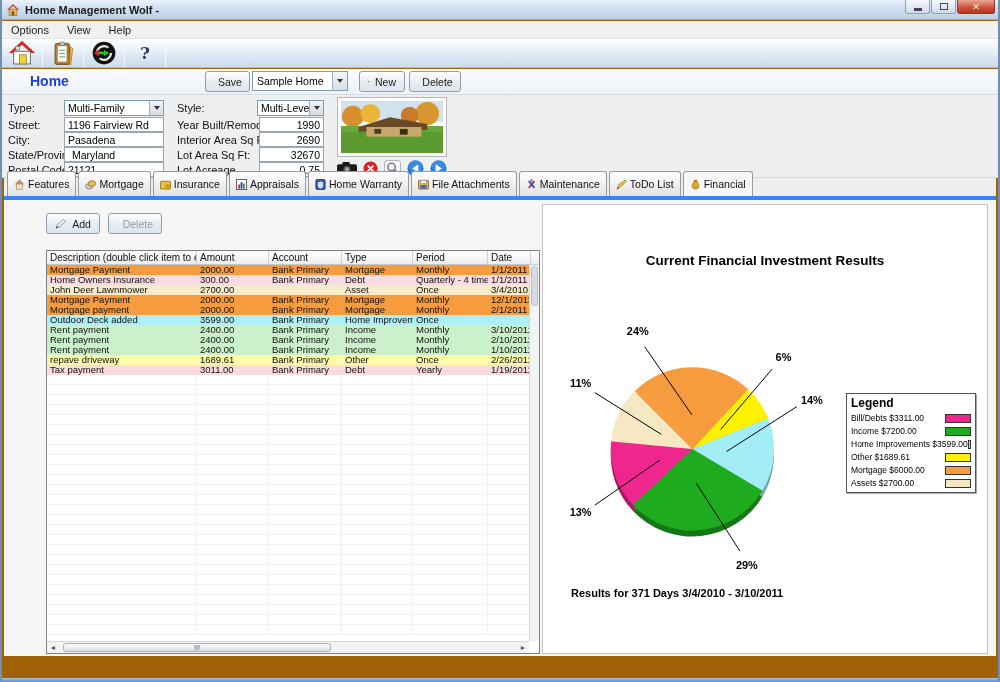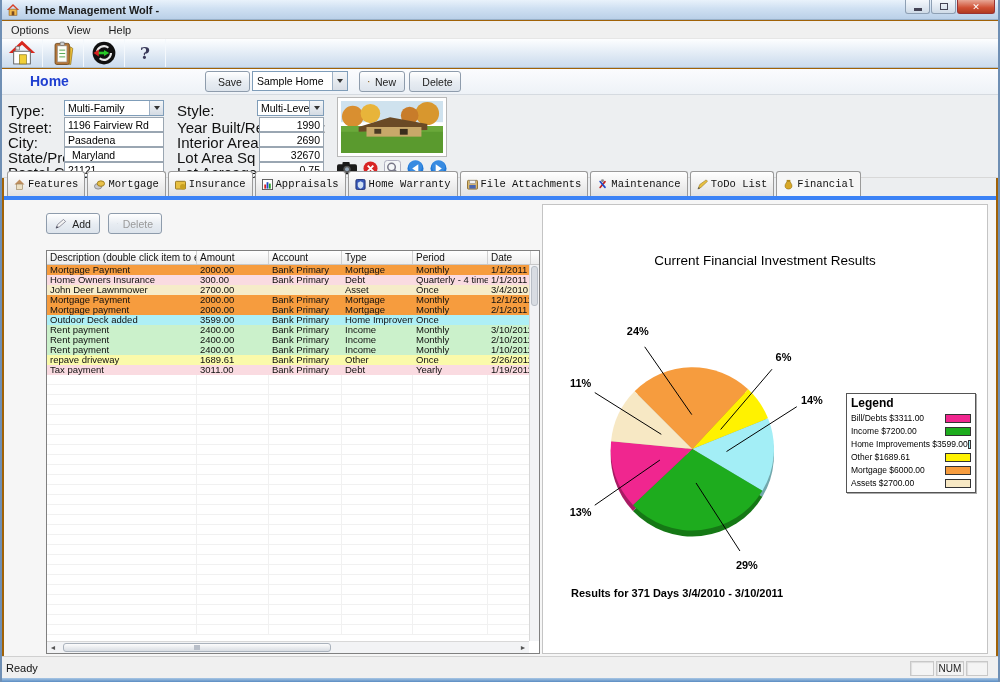--- a/index.html
+++ b/index.html
@@ -41,40 +41,40 @@
     display:flex; align-items:center; justify-content:center; gap:5px; padding:0 8px; }
   .combo { position:absolute; left:250px; top:2px; width:96px; height:20px; background:#fff;
     border:1px solid #7f9db9; font-size:10.5px; display:flex; align-items:center; }
   .combo .val { flex:1; padding-left:4px; }
   .combo .arrowbox { width:15px; height:100%; background:linear-gradient(#f4f6f8,#d8dee6); border-left:1px solid #9eb0c4;
     display:flex; align-items:center; justify-content:center; }
   .arr-down { width:0; height:0; border-left:3px solid transparent; border-right:3px solid transparent; border-top:4px solid #333; }
 
   
   .formband { position:absolute; top:95px; left:0; right:0; height:83px; background:#edeff1; border-bottom:1px solid #d8d8d8; }
-  .flabel { position:absolute; font-size:15px; color:#111; }
+  .flabel { position:absolute; font-size:11px; color:#111; }
   .ffield { position:absolute; height:15px; border:1px solid #9aa6b2; background:#fff; font-size:10.5px; padding:0 3px;
     display:flex; align-items:center; white-space:nowrap; overflow:hidden; }
   .ffield.num { justify-content:flex-end; }
   .fselect { position:absolute; height:16px; border:1px solid #7f9db9; background:#fff; font-size:10.5px;
     display:flex; align-items:center; }
   .fselect .val { flex:1; padding-left:3px; white-space:nowrap; overflow:hidden; }
   .fselect .arrowbox { width:14px; height:100%; background:linear-gradient(#f4f6f8,#d4dbe4); border-left:1px solid #9eb0c4;
     display:flex; align-items:center; justify-content:center; }
 
   .photobox { position:absolute; left:335px; top:2px; width:110px; height:60px; background:#fff; border:1px solid #b8b8b8; padding:3px; }
   .photobox svg { width:100%; height:100%; display:block; }
   .photo-tools { position:absolute; left:335px; top:64px; width:110px; height:18px; display:flex; align-items:center; gap:6px; }
 
   
   .tabbar { position:absolute; top:178px; left:2px; right:2px; height:18px; background:#eceef0;
     display:flex; align-items:flex-end; padding-left:3px; }
   .tab { height:16px; display:flex; align-items:center; gap:3px; padding:12px 6px; margin-right:2px;
     border:1px solid #9a9a9a; border-bottom:none; border-radius:3px 3px 0 0;
-    background:linear-gradient(#ffffff,#e2e2e2); font-size:10.5px; color:#111; white-space:nowrap;font-family:Liberation Mono, monospace; }
+    background:linear-gradient(#ffffff,#e2e2e2); font-size:10.5px; color:#111; white-space:nowrap; }
   .tab.active { height:18px; background:#f6f6f6; box-shadow:0 1px 0 #f6f6f6; }
   .tab svg { width:11px; height:11px; }
 
   
   .mainpanel { position:absolute; top:196px; left:2px; right:2px; height:460px; background:#f6f6f6; border-top:4px solid #3b82f6; }
   .addbtn { left:42px; top:13px; width:54px; }
   .delbtn { left:104px; top:13px; width:54px; color:#9a9a9a; }
   .fin-title { position:absolute; left:42px; top:31px; width:494px; text-align:center;
     font-size:13px; font-weight:bold; color:#5a5a5a; letter-spacing:0.5px; }
 
@@ -92,21 +92,21 @@
   .vthumb { position:absolute; top:1px; left:1px; width:7px; height:40px; background:#d8dce2; border:1px solid #b8bec6; border-radius:3px; }
   .hscroll { position:absolute; left:0; right:10px; bottom:0; height:12px; background:#f2f3f5; border-top:1px solid #d8d8d8;
     display:flex; align-items:center; }
   .harrow { width:12px; height:11px; display:flex; align-items:center; justify-content:center; font-size:7px; color:#555; }
   .hthumb { margin-left:4px; width:268px; height:9px; background:linear-gradient(#fdfdfd,#d9dde3); border:1px solid #aab2bc; border-radius:3px;
     display:flex; align-items:center; justify-content:center; }
   .hthumb i { width:6px; height:5px; background:#b8bec8; }
 
   
   .chartpanel { position:absolute; left:538px; top:4px; width:446px; height:450px; background:#fff; border:1px solid #c4c4c4; }
-  .chart-title { position:absolute; top:48px; left:0; width:100%; text-align:center; font-size:13.5px; font-weight:normal; color:#000; }
+  .chart-title { position:absolute; top:48px; left:0; width:100%; text-align:center; font-size:13.5px; font-weight:bold; color:#000; }
   .chart-svg { position:absolute; inset:0; }
   .legendbox { position:absolute; left:303px; top:188px; width:130px; background:#fff; border:1px solid #555; box-shadow:1px 1px 0 #aaa; padding:2px 4px 4px; }
   .legend-title { text-align:left; font-size:12px; font-weight:bold; margin-bottom:2px; }
   .legend-row { display:flex; align-items:center; margin-top:3px; }
   .legend-row .ltext { flex:1; font-size:8.5px; font-weight:normal; color:#000; white-space:nowrap; }
   .legend-row .swatch { width:26px; height:9px; border:1px solid #333; }
   .chart-footer { position:absolute; left:28px; top:382px; font-size:11px; font-weight:bold; color:#000; }
 
   
   .statusbar { position:absolute; top:656px; left:0; right:0; height:22px; background:#f0f0f0; border-top:1px solid #d0d0d0; }
@@ -759,22 +759,14 @@
             <div class="legend-row">
               <span class="ltext">Assets $2700.00</span>
               <span class="swatch" style="background: rgb(247, 232, 196);"></span>
             </div>
           </div>
       </div>
       <div class="chart-footer">Results for 371 Days  3/4/2010 - 3/10/2011</div>
     </div>
   </div>
 
-  <div class="statusbar">
-    <span class="status-left">Ready</span>
-    <div class="status-panels">
-      <div class="spanel" style="width:24px;"></div>
-      <div class="spanel" style="width:28px;">NUM</div>
-      <div class="spanel" style="width:22px;"></div>
-    </div>
-  </div>
   <div class="bluefooter"></div>
 </div>
 
 </body></html>

